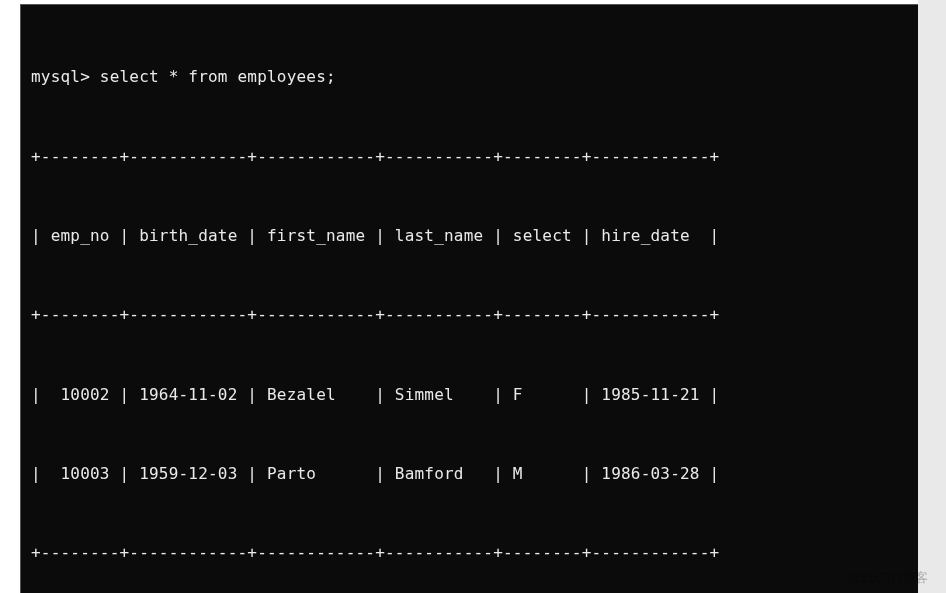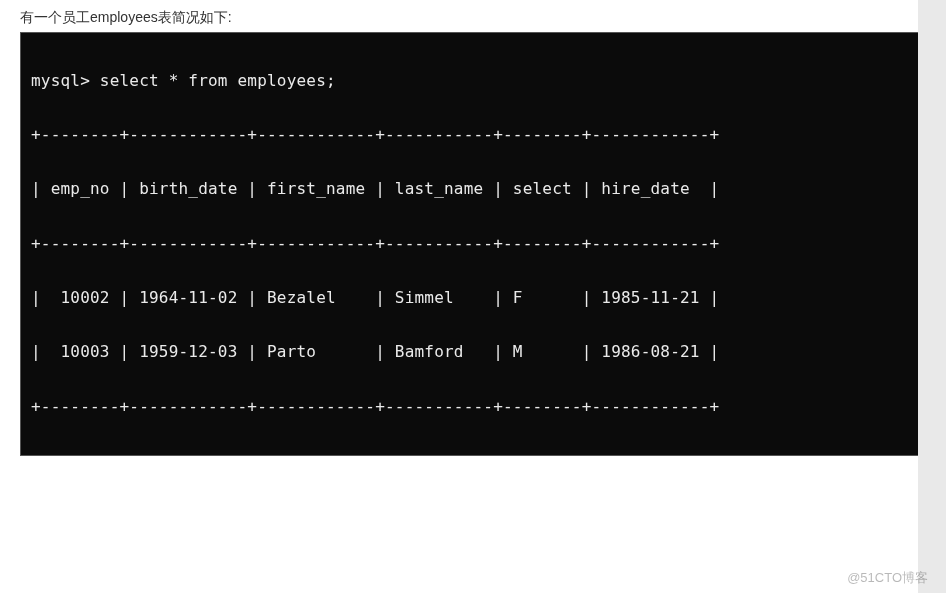--- a/index.html
+++ b/index.html
@@ -29,21 +29,21 @@
     font-family: "Consolas", "Menlo", "DejaVu Sans Mono", monospace;
     font-size: 16px;
     line-height: 1.7;
     padding: 6px 10px 8px 10px;
     white-space: pre;
     overflow-x: hidden;
     border: 1px solid #555;
     margin-bottom: 8px;
     letter-spacing: 0.2px;
   }
-  .term .row { display: block; }
+  .term .row { display: block; margin-top: 25px; }
   .watermark {
     position: absolute;
     right: 18px;
     bottom: 6px;
     color: rgba(0,0,0,0.28);
     font-size: 13px;
     margin-top: 36px;
   }
   .grey-side {
     position: absolute;
@@ -54,27 +54,26 @@
     background: #e9e9e9;
   }
 </style>
 </head>
 <body>
 
 <div class="grey-side"></div>
 
 <div class="content">
 
-  <div class="desc">有一个员工employees表简况如下:</div>
 
   <div class="term">
 <span class="row">mysql&gt; select * from employees;</span>
 <span class="row">+--------+------------+------------+-----------+--------+------------+</span>
 <span class="row">| emp_no | birth_date | first_name | last_name | select | hire_date  |</span>
 <span class="row">+--------+------------+------------+-----------+--------+------------+</span>
 <span class="row">|  10002 | 1964-11-02 | Bezalel    | Simmel    | F      | 1985-11-21 |</span>
-<span class="row">|  10003 | 1959-12-03 | Parto      | Bamford   | M      | 1986-08-21 |</span>
+<span class="row">|  10003 | 1959-12-03 | Parto      | Bamford   | M      | 1986-03-28 |</span>
 <span class="row">+--------+------------+------------+-----------+--------+------------+</span>
 </div>
 
 </div>
 
 <div class="watermark">@51CTO博客</div>
 
 </body></html>

